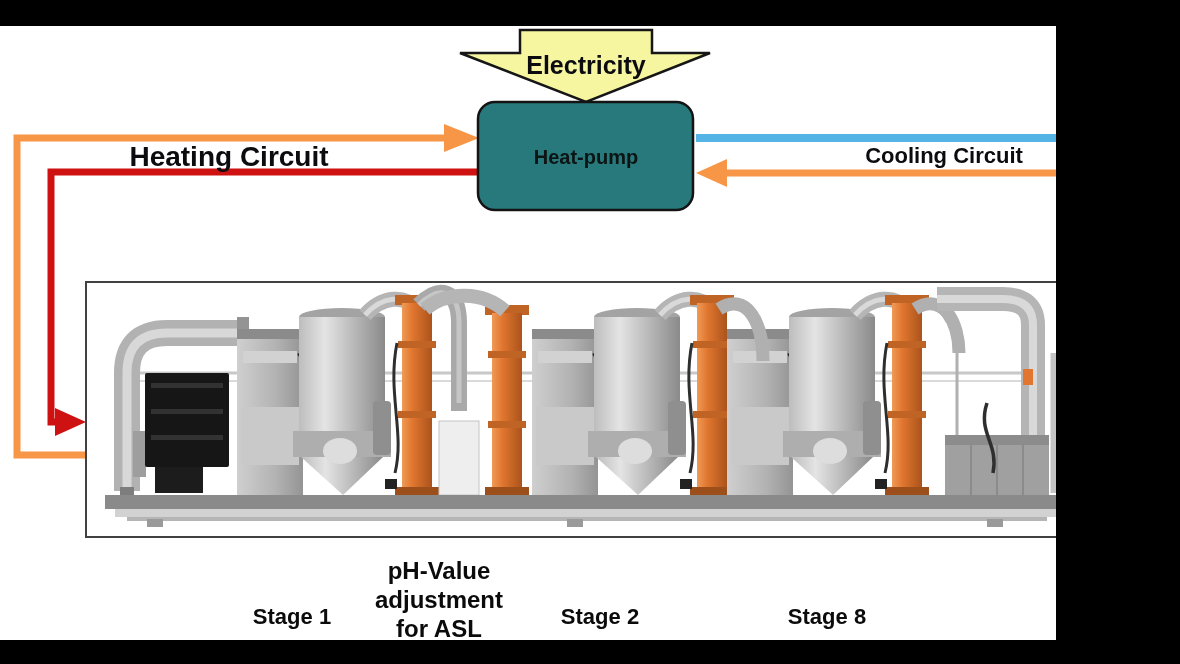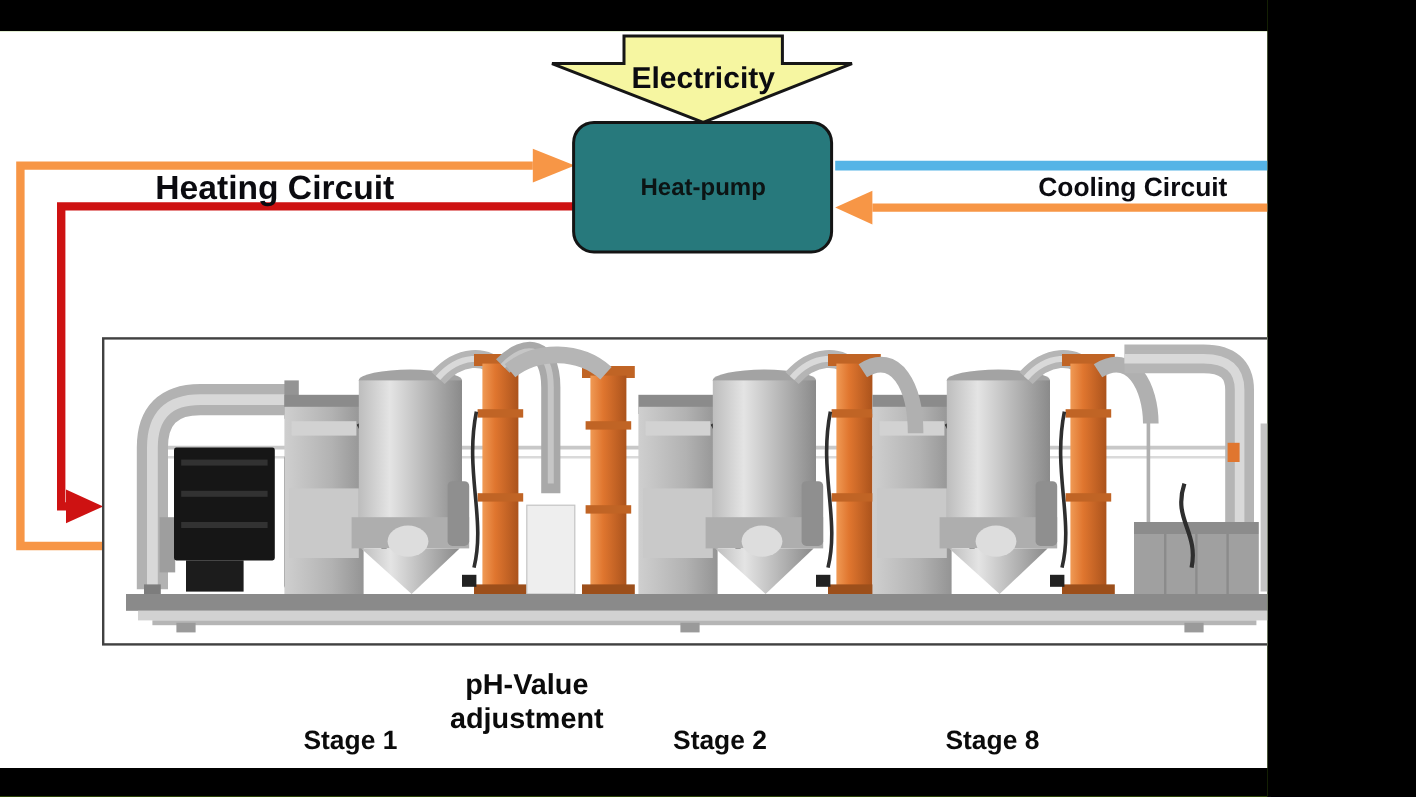--- a/index.html
+++ b/index.html
@@ -158,16 +158,17 @@
       </g>
     </svg>
   </div>
 
   <div id="stage1-label" class="stage-lbl">Stage 1</div>
   <div id="stage2-label" class="stage-lbl">Stage 2</div>
   <div id="stage3-label" class="stage-lbl">Stage 8</div>
   <div id="ph-label">
     <div>pH-Value</div>
     <div>adjustment</div>
+    <div>for ASL</div>
   </div>
 
   <div id="bar-bottom" class="bar"></div>
 </div>
 
 </body></html>

